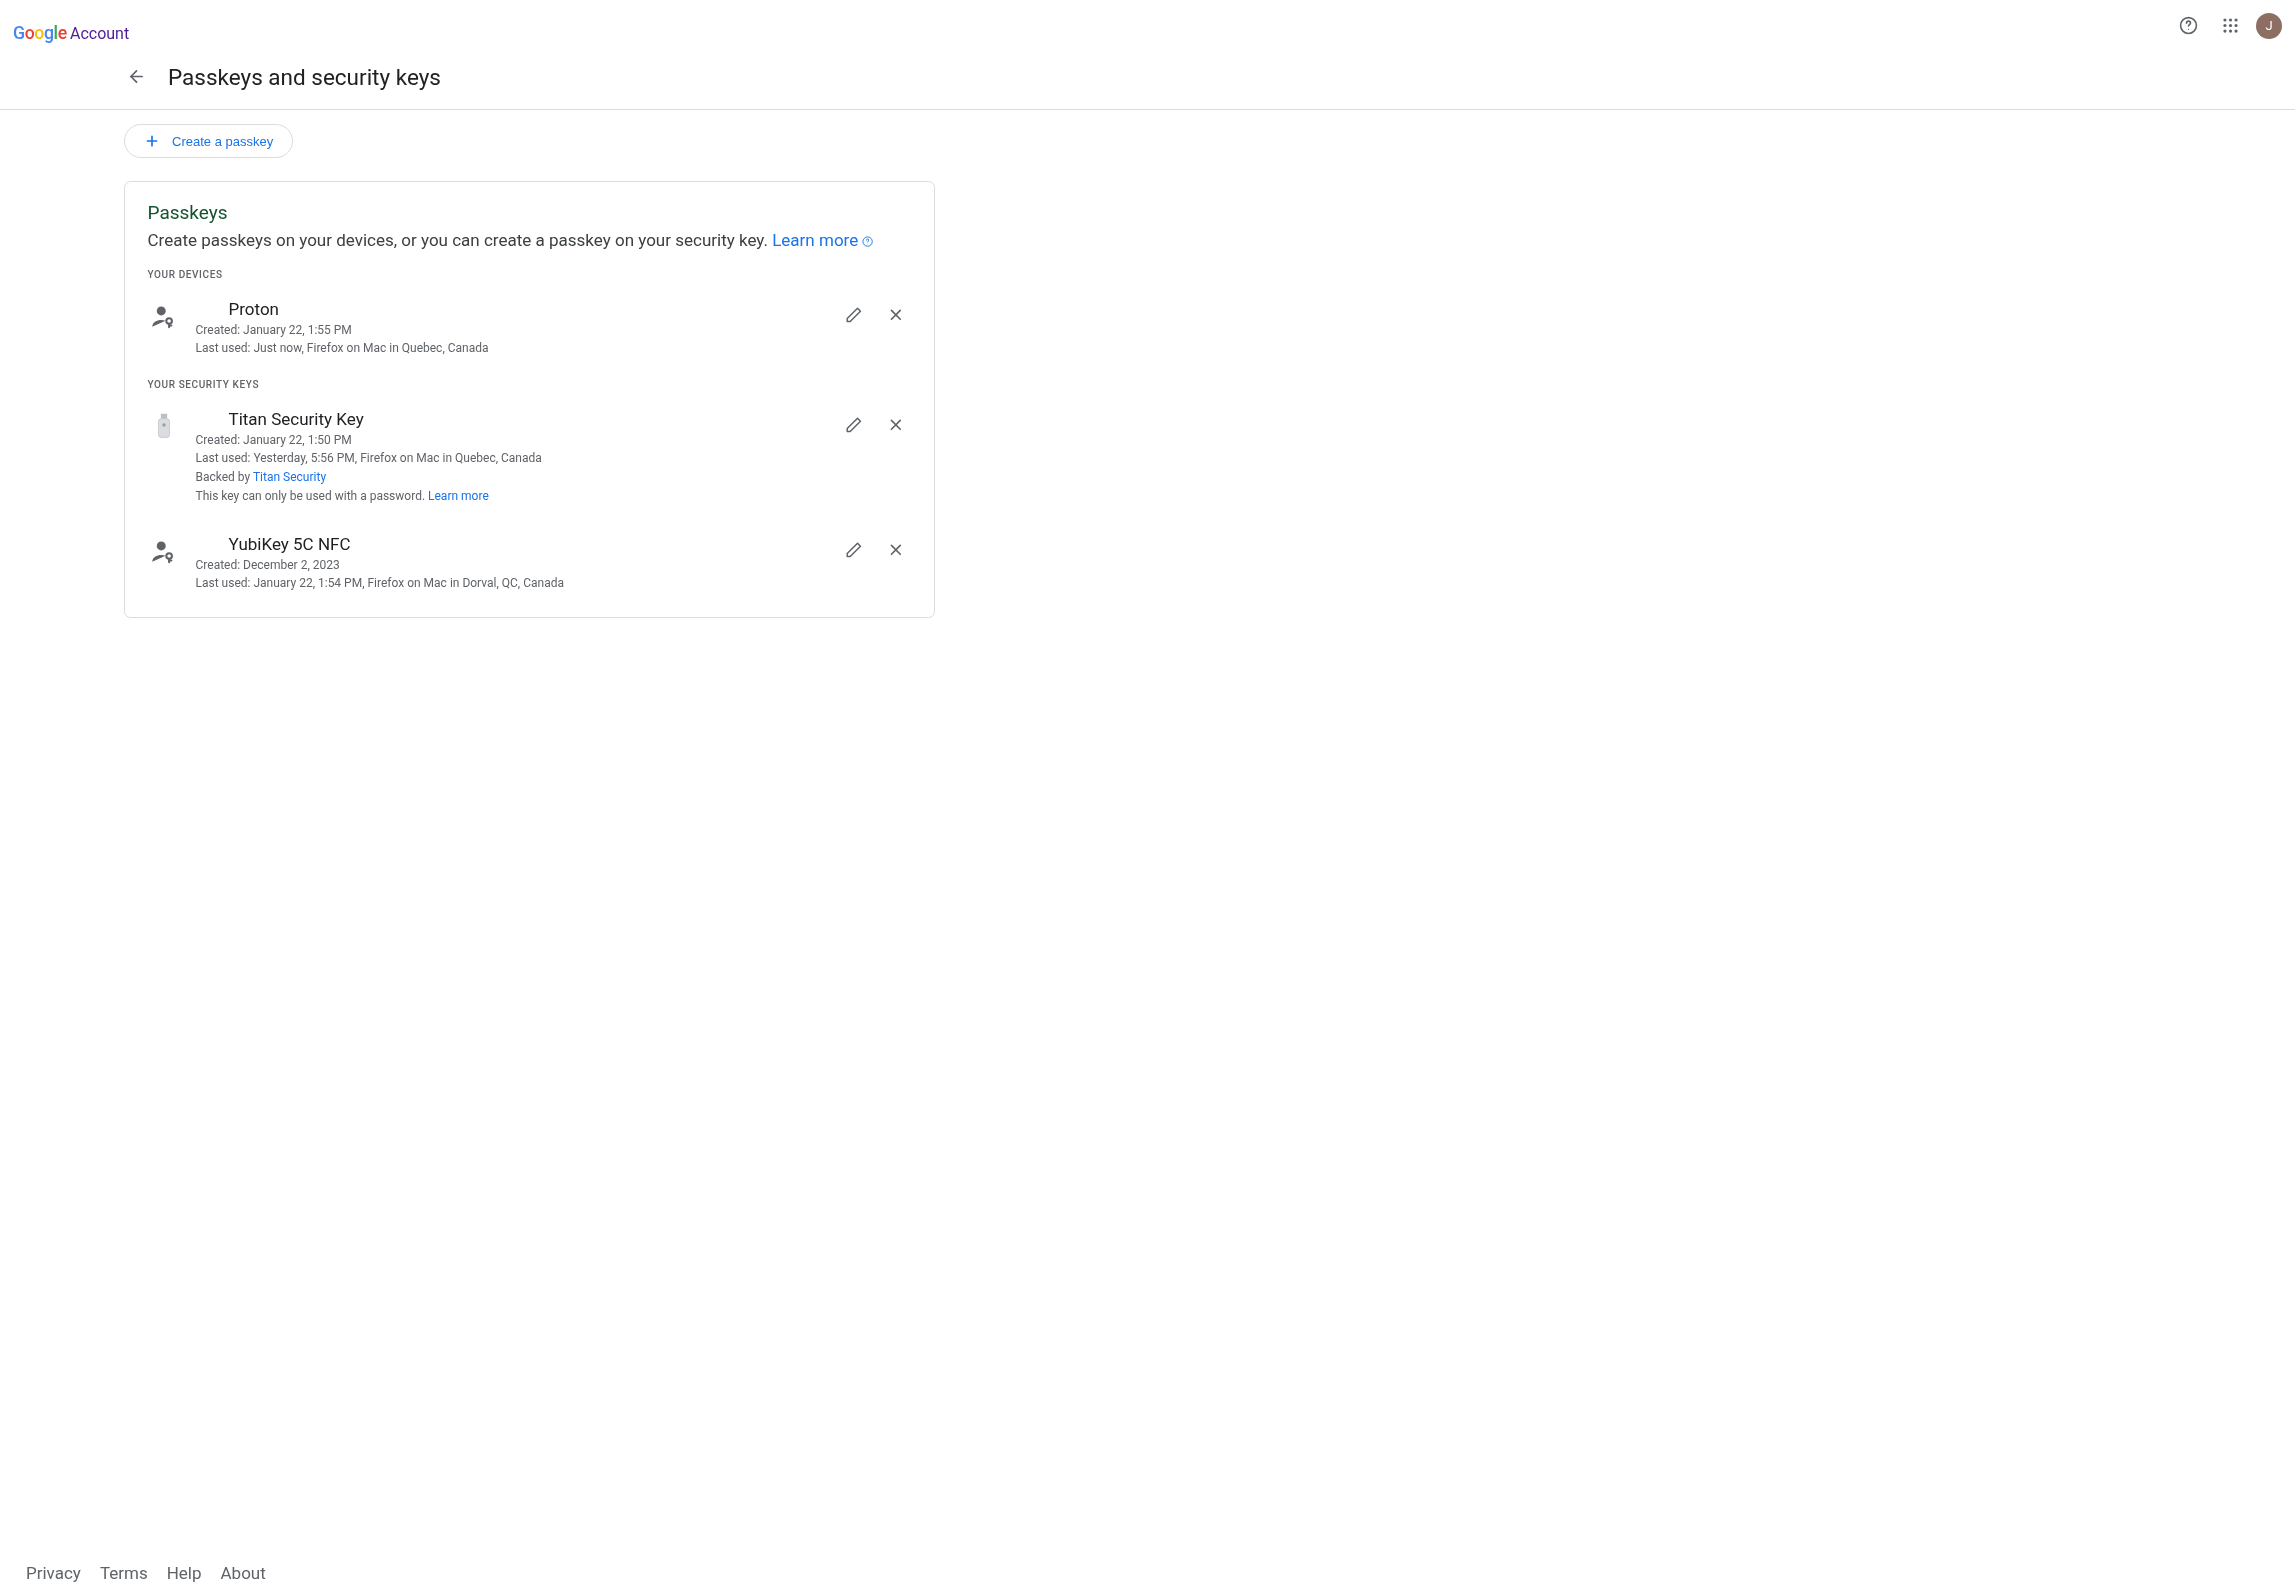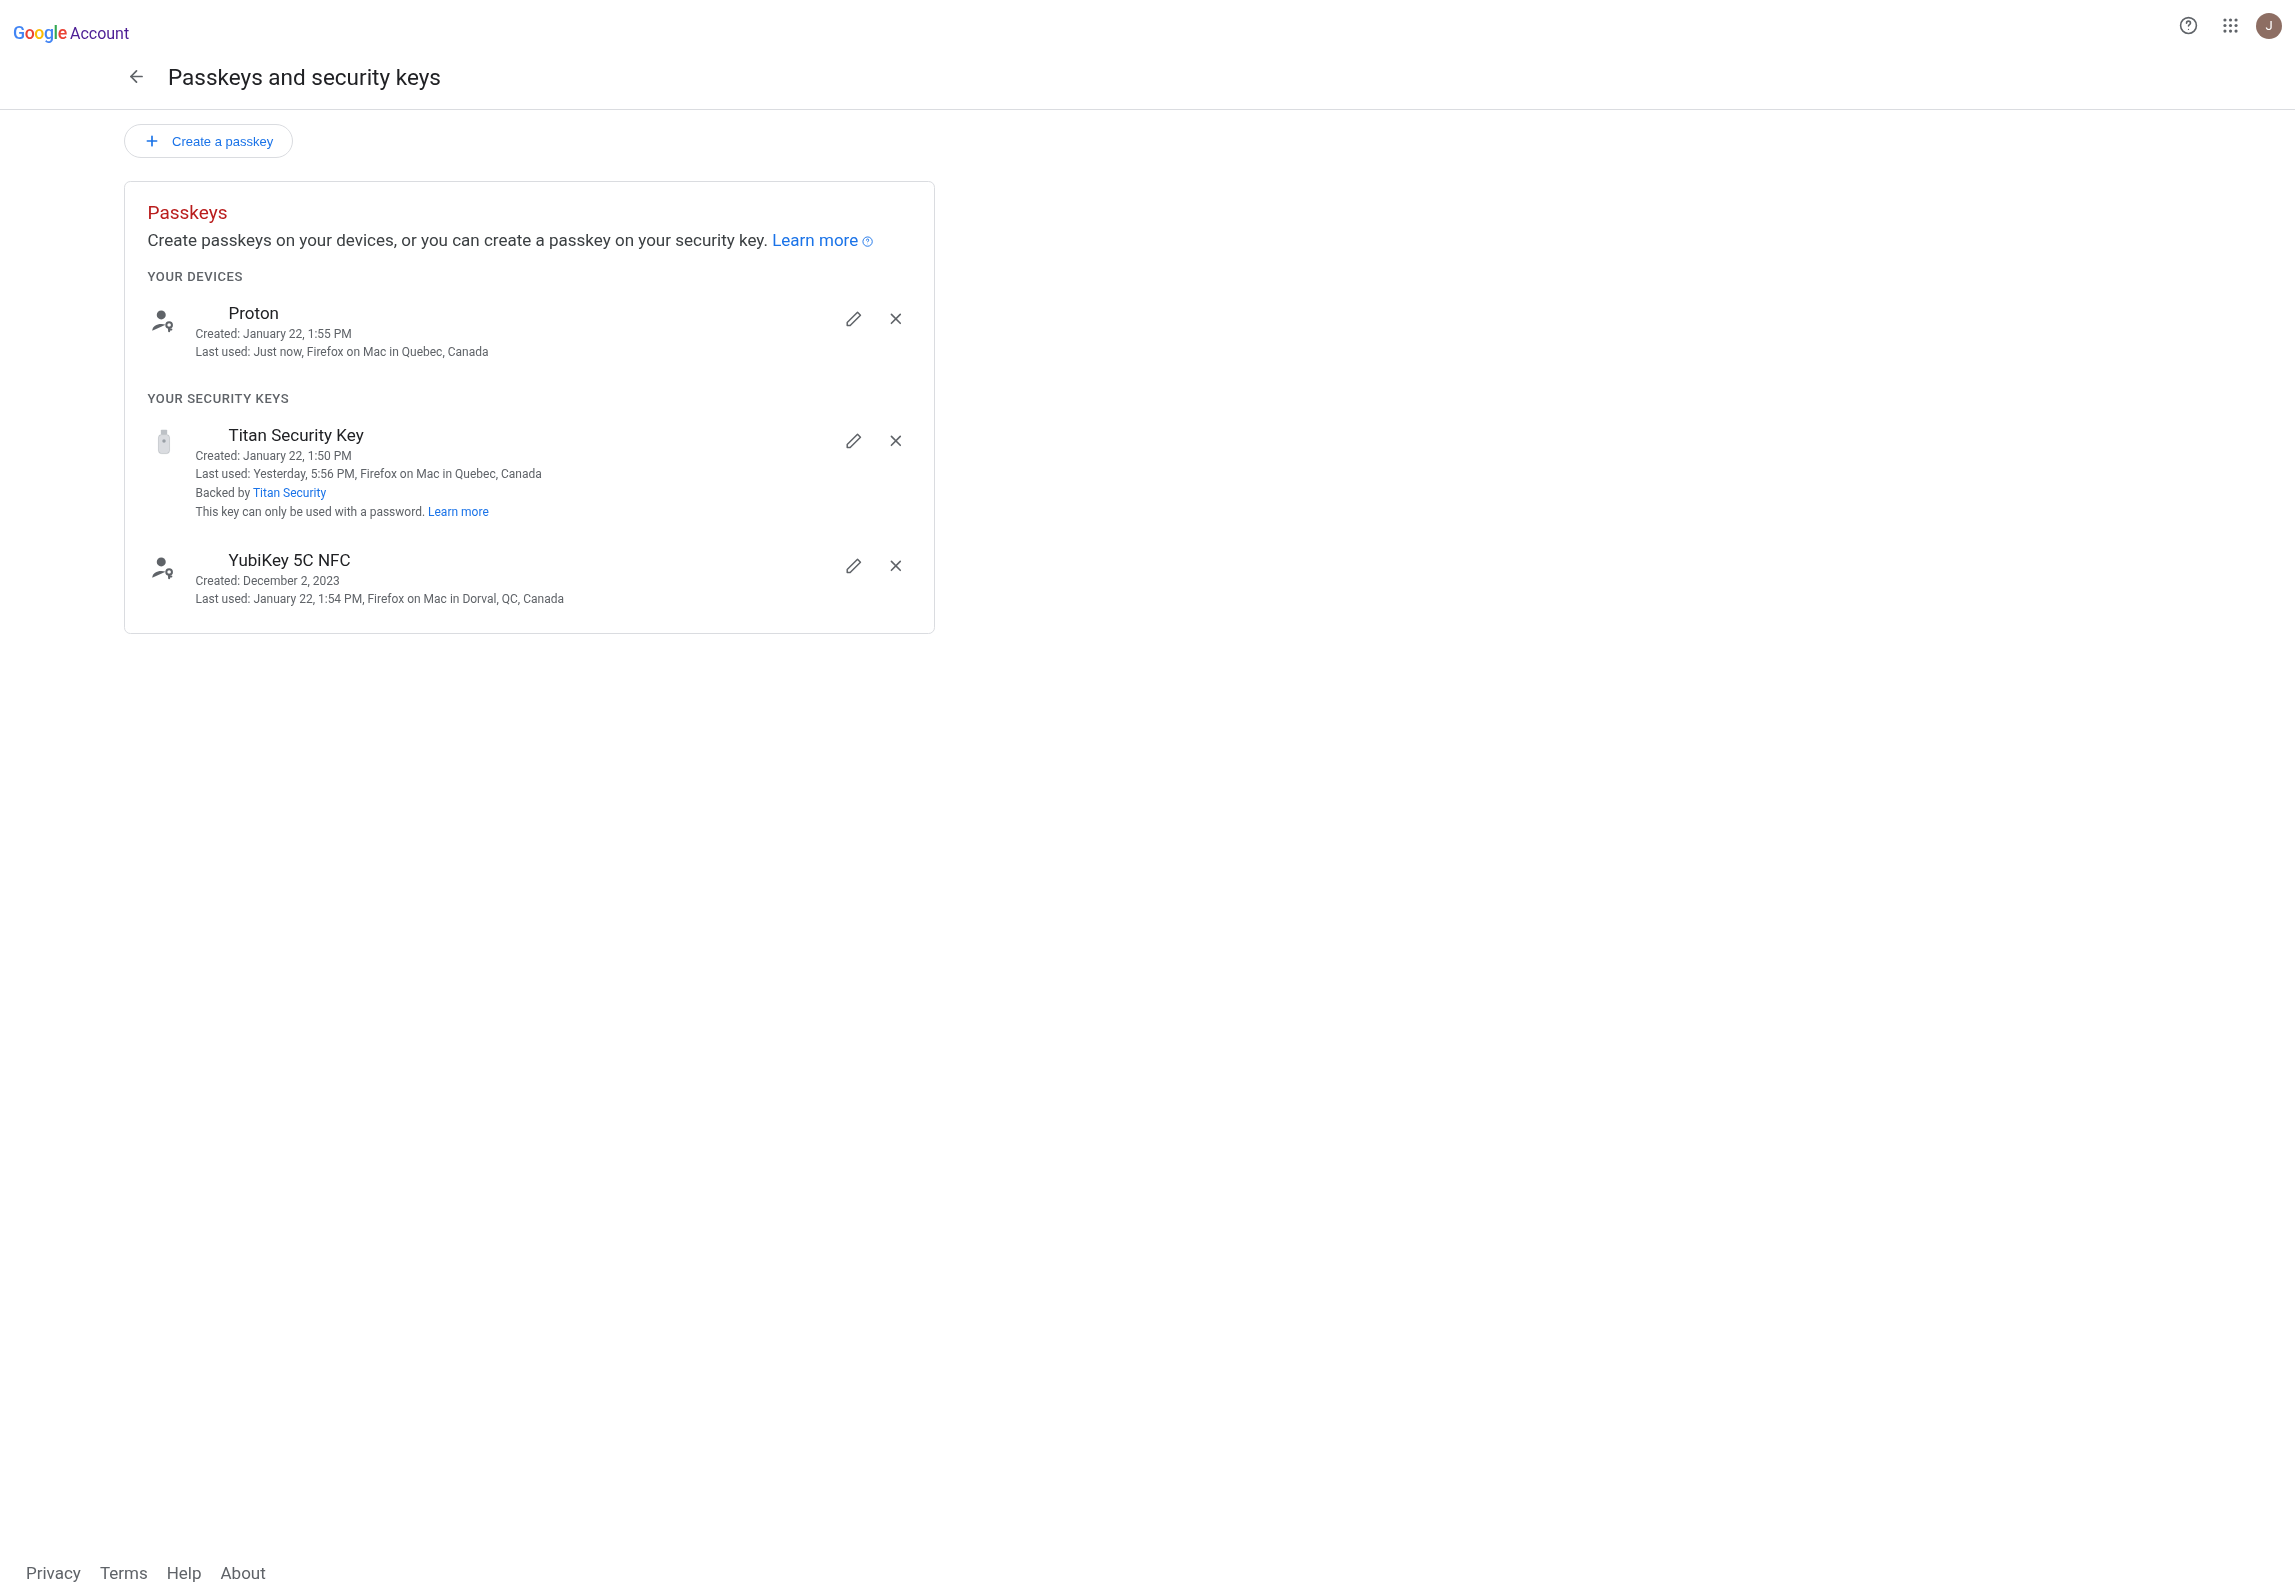--- a/index.html
+++ b/index.html
@@ -108,40 +108,40 @@
 }
 .card {
   border: 0.8px solid #dadce0;
   border-radius: 6.4px;
   margin-top: 22.5px;
   padding: 19px 22.5px 16px 22.5px;
 }
 .card-title {
   font-size: 19px;
   font-weight: 400;
-  color: #b91c1c;
+  color: #14532d;
   margin-bottom: 6.4px;
 }
 .card-desc {
   font-size: 17px;
   color: #3c4043;
   margin-bottom: 19px;
 }
 .learn-link {
   color: #1a73e8;
   text-decoration: none;
   cursor: pointer;
 }
 .section-label {
-  font-size: 13px;
+  font-size: 10px;
   letter-spacing: 0.6px;
   color: #5f6368;
   font-weight: 500;
   margin-bottom: 11.2px;
-  margin-top: 8px;
+  margin-top: 0;
 }
 .key-row {
   display: flex;
   align-items: flex-start;
   padding: 8px 0 21px 0;
   gap: 16px;
 }
 .key-row:last-child {
   padding-bottom: 8px;
 }

